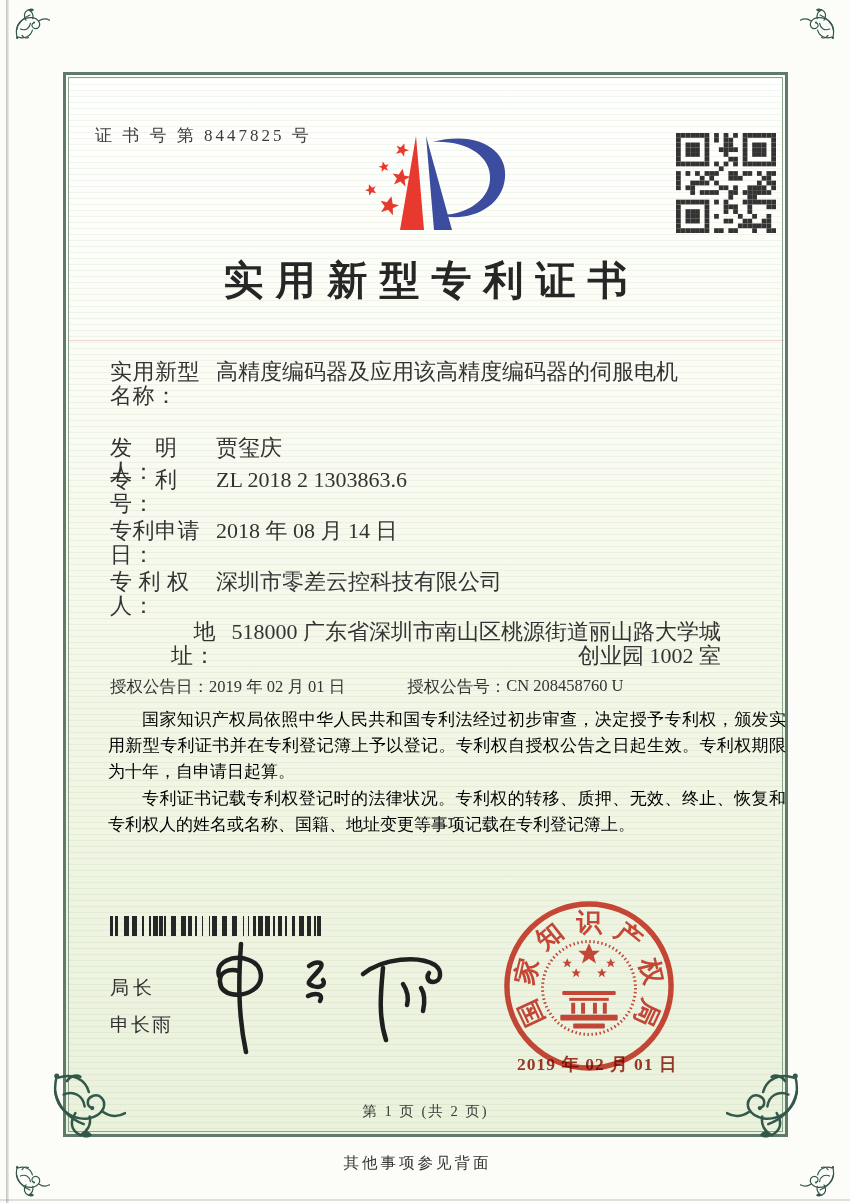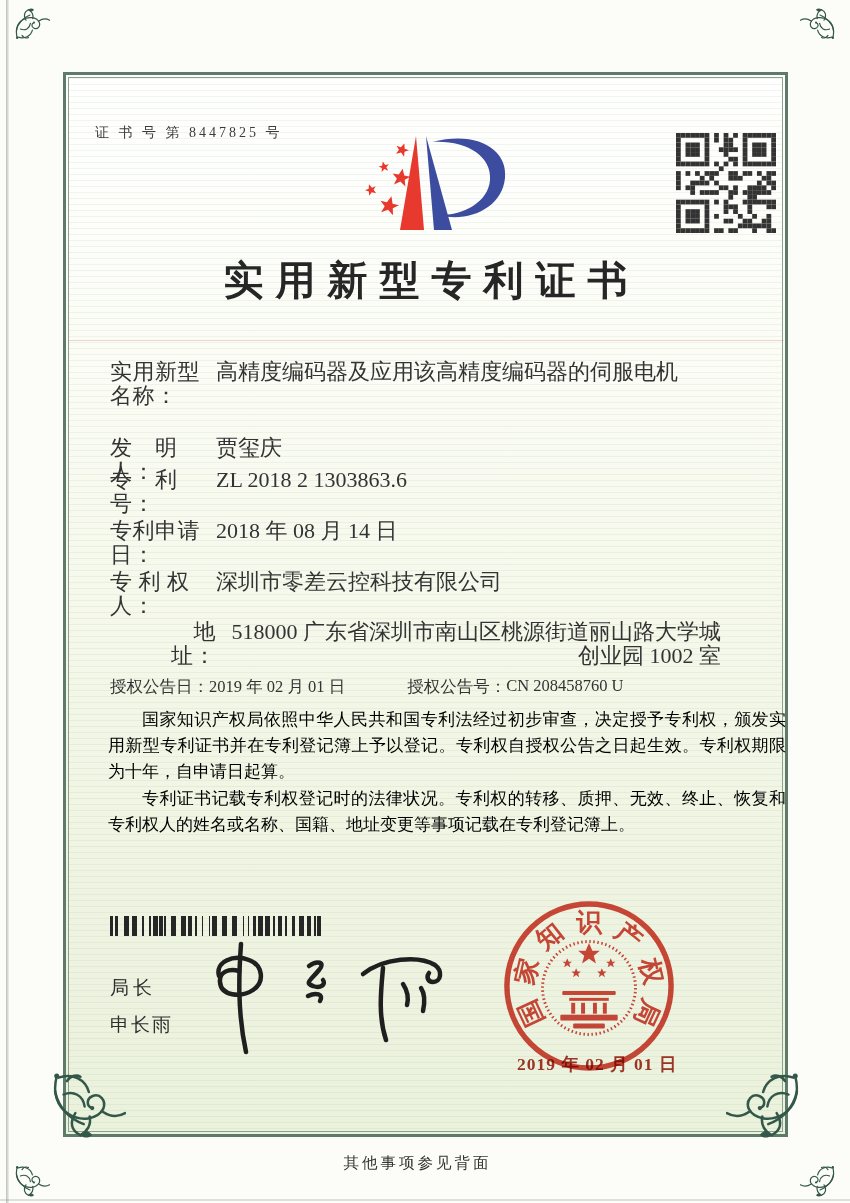--- a/index.html
+++ b/index.html
@@ -8,21 +8,21 @@
   .abs{position:absolute;}
   
   #edge-left{left:6px;top:0;width:3px;height:1203px;background:linear-gradient(to right,rgba(110,120,115,.45),rgba(160,170,165,.15));}
   #edge-bottom{left:0;top:1199px;width:850px;height:2px;background:rgba(130,140,135,.25);}
   
   #frame{left:63px;top:72px;width:725px;height:1065px;border:3px solid #5e7a69;box-sizing:border-box;
          background:linear-gradient(to bottom,#ffffff 0%,#fbfcf5 28%,#f2f6e6 62%,#eaf1dc 100%);}
   #frame-inner{position:absolute;left:2px;top:2px;right:2px;bottom:2px;border:1px solid #8aa28e;
          background:repeating-linear-gradient(to bottom,rgba(125,165,105,0.10) 0 1px,rgba(0,0,0,0) 1px 6px);}
   
-  #cert-no{left:95px;top:124px;font-size:14px;letter-spacing:3px;color:#3c3c3c;}
+  #cert-no{left:95px;top:124px;font-size:17px;letter-spacing:3px;color:#3c3c3c;}
   #title{left:63px;top:253px;width:725px;text-align:center;font-size:40px;font-weight:bold;
          letter-spacing:12px;color:#262626;text-indent:12px;}
   #fold-line{left:68px;top:340px;width:716px;height:1px;background:rgba(195,125,100,.30);}
   .row{left:110px;width:690px;display:flex;font-size:22px;color:#333;line-height:24px;}
   .row .lbl{flex:0 0 106px;letter-spacing:0.5px;}
   .row .val{flex:1;max-width:505px;}
   #row-1{top:360px;}#row-2{top:436px;}#row-3{top:468px;}#row-4{top:519px;}#row-5{top:570px;}#row-6{top:620px;text-align:right;}
   #row-grant{top:676px;left:110px;width:690px;display:flex;font-size:16.5px;color:#333;}
   #row-grant .pair{display:flex;}
   #row-grant .pair2{margin-left:62px;}
@@ -461,15 +461,16 @@
         <rect x="82" y="107" width="4" height="11"></rect>
         <rect x="94" y="107" width="4" height="11"></rect>
         <rect x="104" y="107" width="4" height="11"></rect>
         <rect x="61" y="119" width="58" height="6" rx="1"></rect>
         <rect x="74" y="128" width="32" height="5" rx="1"></rect>
       </g>
     </g>
   </svg>
   <div id="seal-date" class="abs">2019 年 02 月 01 日</div>
 
+  <div id="footer-page" class="abs">第 1 页 (共 2 页)</div>
   <div id="back-note" class="abs">其他事项参见背面</div>
 
 </div>
 
 </body></html>

